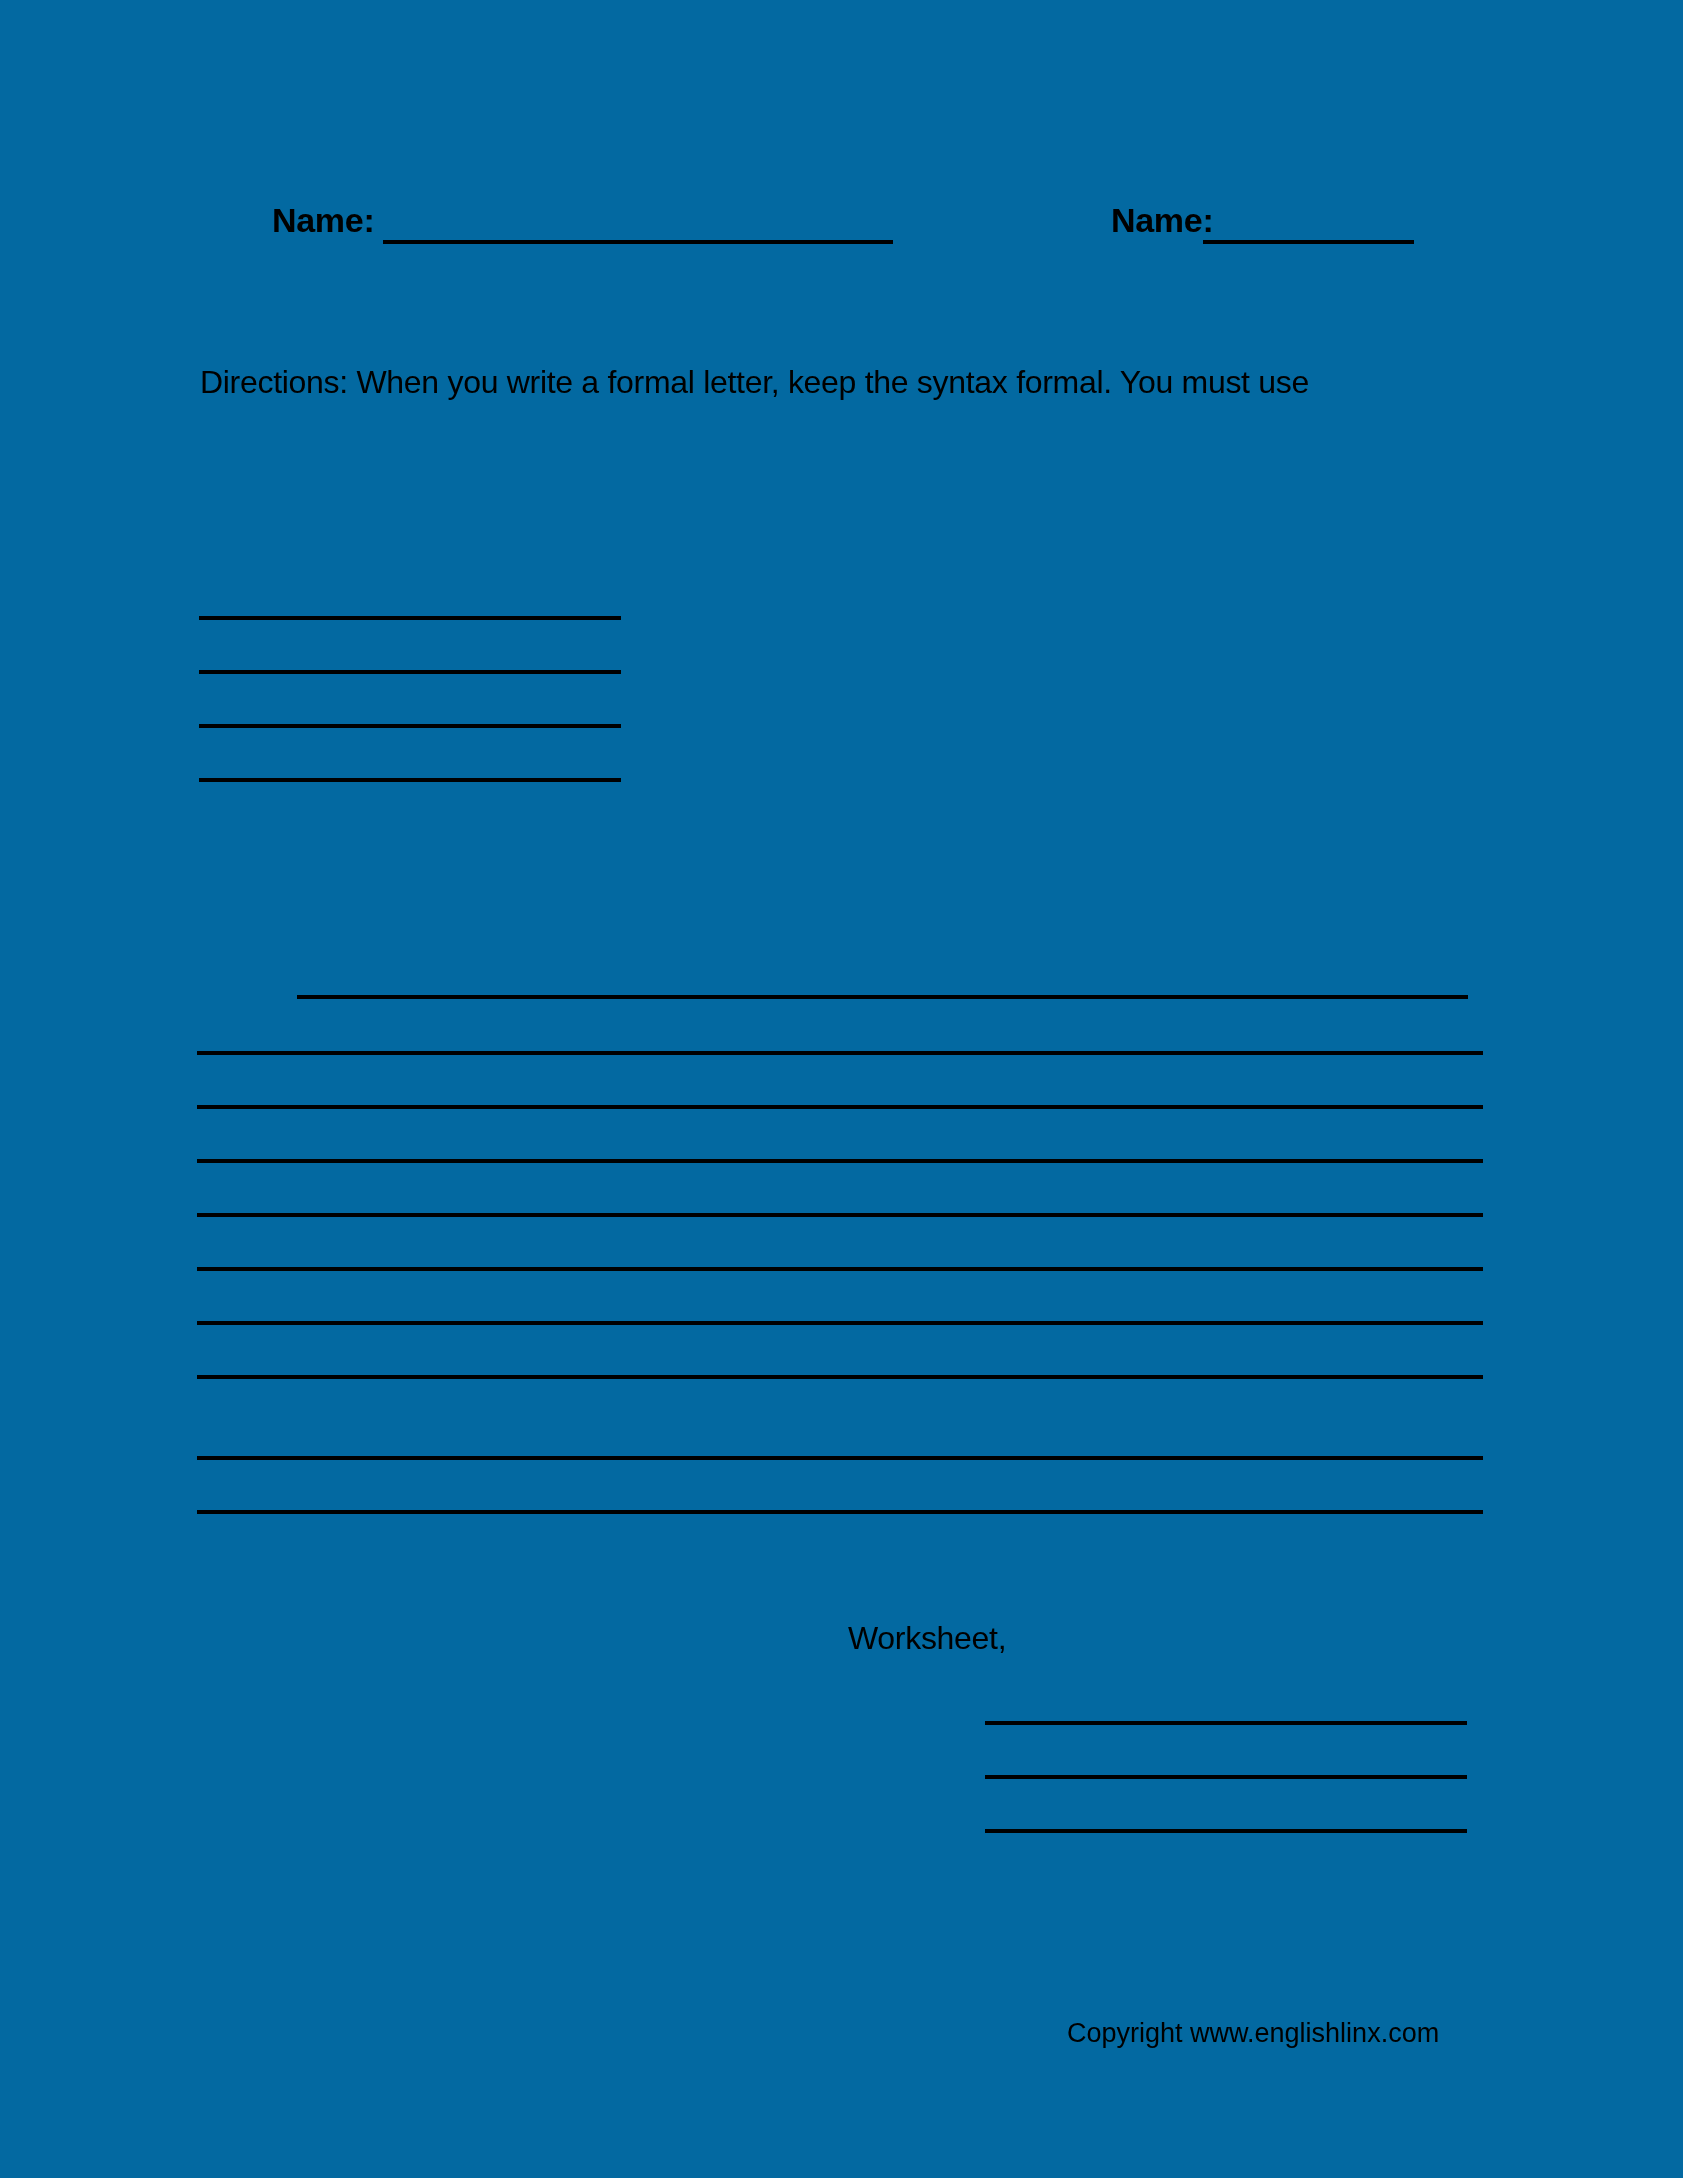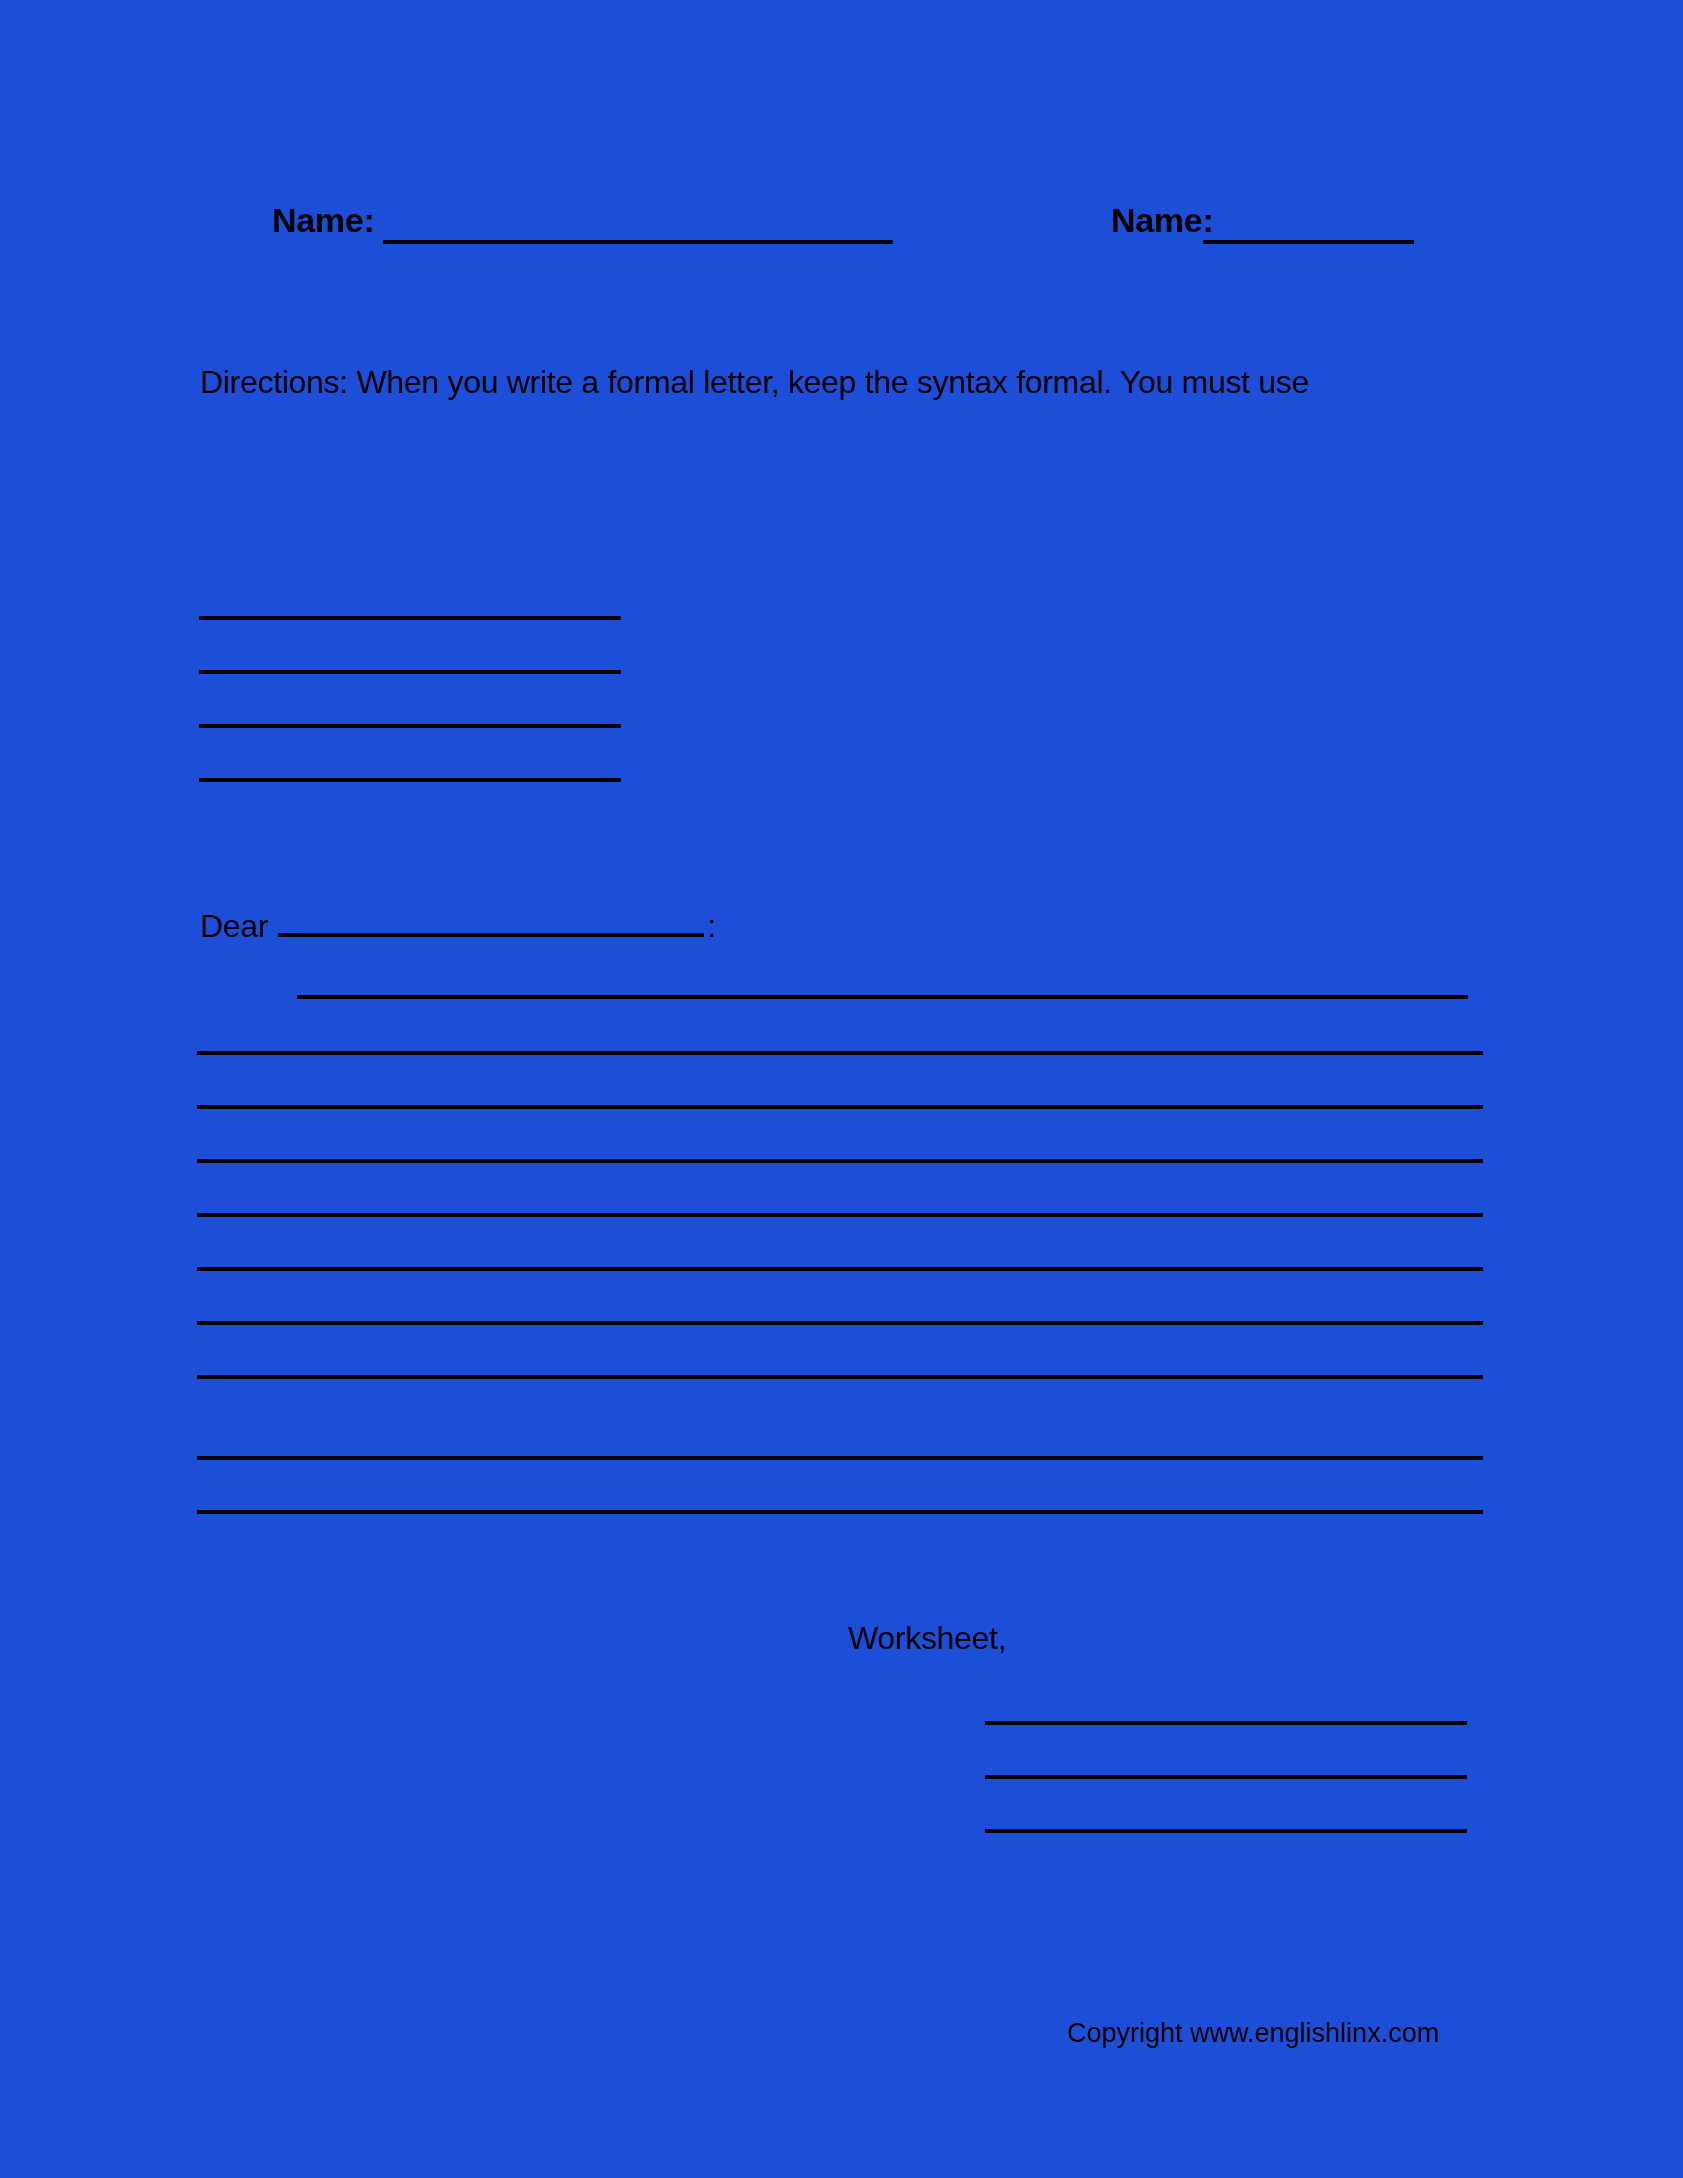--- a/index.html
+++ b/index.html
@@ -1,19 +1,19 @@
 <!DOCTYPE html>
 <html><head>
 <meta charset="utf-8">
 <style>
   html,body{margin:0;padding:0;background:#ffffff;}
   .page{
     position:relative;
     width:1683px;height:2178px;
-    background:#1d4ed8;
+    background:#0369a1;
     color:#000000;
     font-family:"Liberation Sans", sans-serif;
     overflow:hidden;
   }
   .txt{position:absolute;font-size:32px;letter-spacing:-0.3px;white-space:nowrap;line-height:40px;}
   .bold{font-weight:700;font-size:34px;}
   .title{
     position:absolute;left:0;width:100%;
     text-align:center;
     font-size:38px;font-weight:700;letter-spacing:-0.3px;
@@ -55,23 +55,20 @@
     <div>Directions: When you write a formal letter, keep the syntax formal. You must use</div>
   </div>
 
   <div class="lines-block address-block" style="left:199px;top:616px;width:422px;">
       <div class="blank-line"></div>
       <div class="blank-line"></div>
       <div class="blank-line"></div>
       <div class="blank-line"></div>
     </div>
 
-  <div class="greeting" style="left:200px;top:906px;">
-    <span>Dear</span><span class="greet-line"></span><span>:</span>
-  </div>
 
   <div class="hline" style="left:297px;top:995px;width:1171px;"></div>
 
   <div class="lines-block body-block" style="left:197px;top:1051px;width:1286px;">
       <div class="blank-line"></div>
       <div class="blank-line"></div>
       <div class="blank-line"></div>
       <div class="blank-line"></div>
       <div class="blank-line"></div>
       <div class="blank-line"></div>

